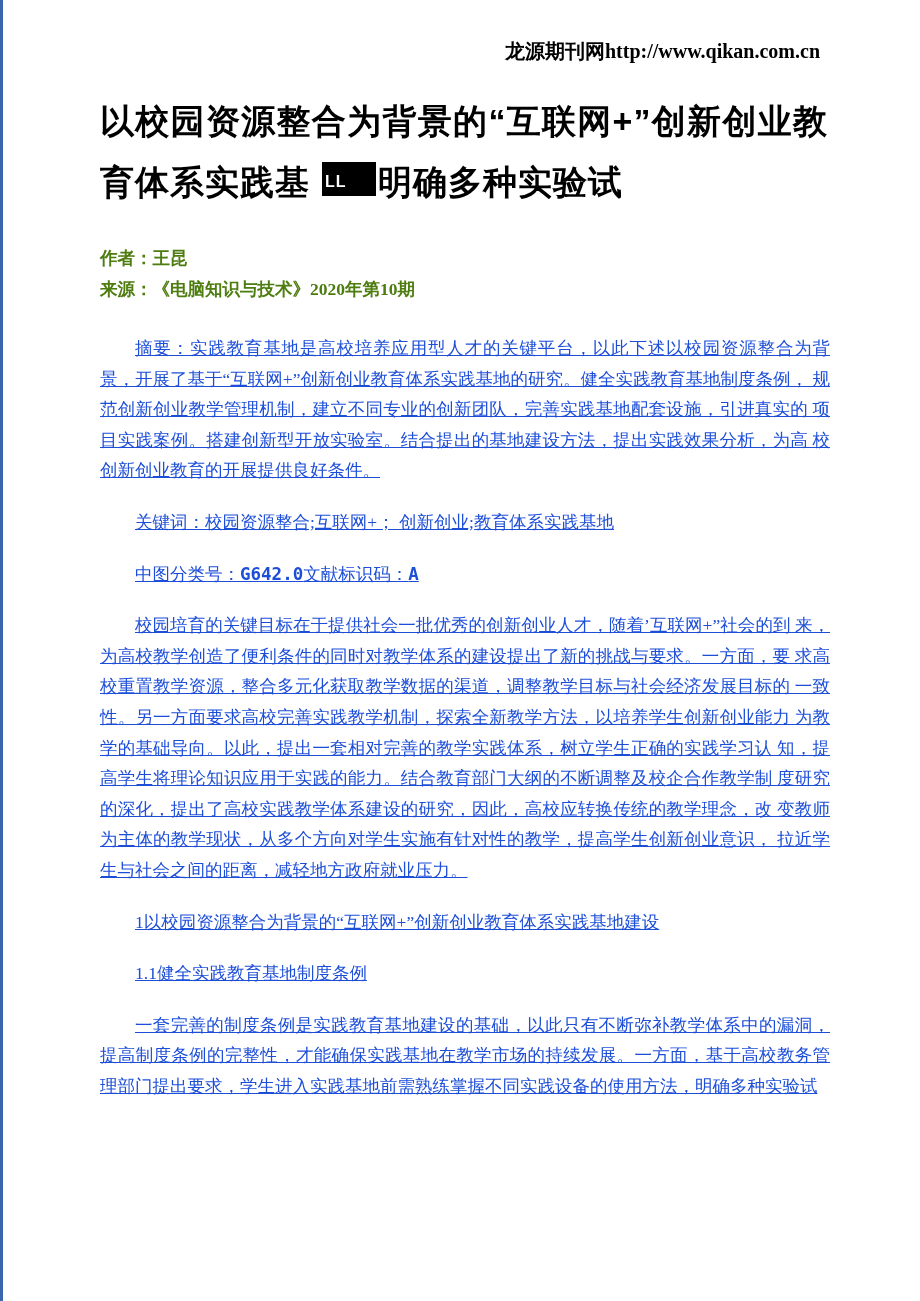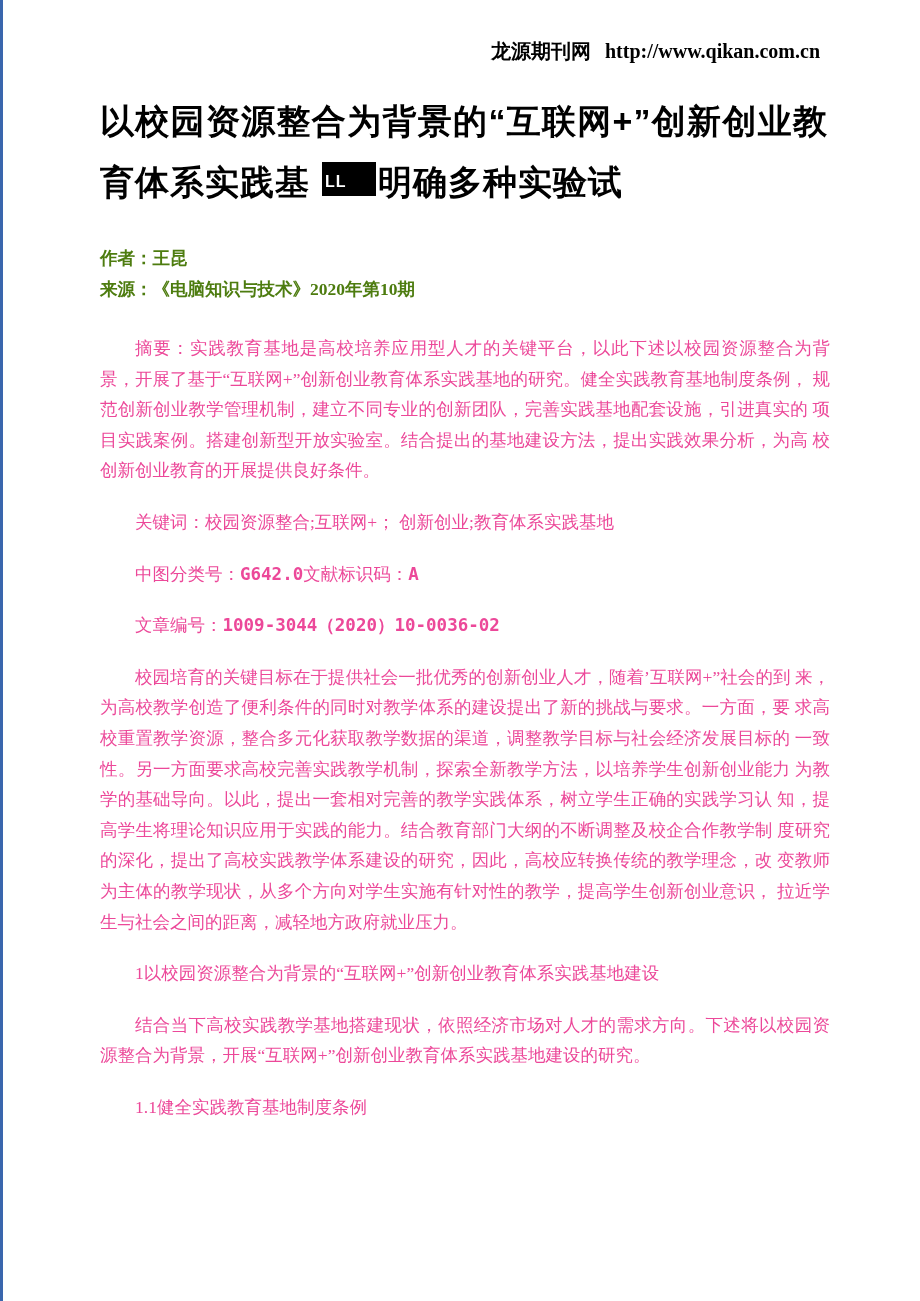--- a/index.html
+++ b/index.html
@@ -24,21 +24,21 @@
     padding: 0;
   }
   .header {
     padding: 38px 100px 0 0;
     text-align: right;
     font-weight: 700;
     font-size: 20px;
     color: #000;
     font-family: "Liberation Serif", "DejaVu Serif", serif;
   }
-  .header .site-name { margin-right: 14px; }
+  .header .site-name { }
   .title {
     margin: 26px 92px 0 100px;
     font-family: "Liberation Sans", "DejaVu Sans", sans-serif;
     font-weight: 700;
     font-size: 34px;
     line-height: 61px;
     color: #000;
     letter-spacing: 1px;
     text-align: justify;
   }
@@ -64,21 +64,22 @@
     font-weight: 700;
     font-size: 17.5px;
     line-height: 31px;
     color: #4d7c0f;
   }
   .content {
     margin: 0 90px 0 100px;
     font-size: 17.5px;
     line-height: 30.6px;
     text-align: justify;
-    color: #ec4899;
+    color: #1d4ed8;
+    text-decoration: underline;
   }
   .content p {
     margin: 21px 0 0 0;
     text-indent: 2em;
   }
   .content p.first-block { margin-top: 28px; }
   .num {
     font-family: "DejaVu Sans Mono", "Liberation Mono", monospace;
     font-weight: 700;
     letter-spacing: 0px;
@@ -103,26 +104,25 @@
   </div>
 
   <div class="content">
 
     <p class="first-block">摘要：实践教育基地是高校培养应用型人才的关键平台，以此下述以校园资源整合为背 景，开展了基于“互联网+”创新创业教育体系实践基地的研究。健全实践教育基地制度条例， 规范创新创业教学管理机制，建立不同专业的创新团队，完善实践基地配套设施，引进真实的 项目实践案例。搭建创新型开放实验室。结合提出的基地建设方法，提出实践效果分析，为高 校创新创业教育的开展提供良好条件。</p>
 
     <p>关键词：校园资源整合;互联网+； 创新创业;教育体系实践基地</p>
 
     <p><span>中图分类号：</span><span class="num">G642.0</span><span>文献标识码：</span><span class="num">A</span></p>
 
-    <p><span>文章编号：</span><span class="num">1009-3044（2020）10-0036-02</span></p>
 
     <p>校园培育的关键目标在于提供社会一批优秀的创新创业人才，随着’互联网+”社会的到 来，为高校教学创造了便利条件的同时对教学体系的建设提出了新的挑战与要求。一方面，要 求高校重置教学资源，整合多元化获取教学数据的渠道，调整教学目标与社会经济发展目标的 一致性。另一方面要求高校完善实践教学机制，探索全新教学方法，以培养学生创新创业能力 为教学的基础导向。以此，提出一套相对完善的教学实践体系，树立学生正确的实践学习认 知，提高学生将理论知识应用于实践的能力。结合教育部门大纲的不断调整及校企合作教学制 度研究的深化，提出了高校实践教学体系建设的研究，因此，高校应转换传统的教学理念，改 变教师为主体的教学现状，从多个方向对学生实施有针对性的教学，提高学生创新创业意识， 拉近学生与社会之间的距离，减轻地方政府就业压力。</p>
 
     <p>1以校园资源整合为背景的“互联网+”创新创业教育体系实践基地建设</p>
 
-    <p>结合当下高校实践教学基地搭建现状，依照经济市场对人才的需求方向。下述将以校园资 源整合为背景，开展“互联网+”创新创业教育体系实践基地建设的研究。</p>
 
     <p>1.1健全实践教育基地制度条例</p>
 
+    <p>一套完善的制度条例是实践教育基地建设的基础，以此只有不断弥补教学体系中的漏洞， 提高制度条例的完整性，才能确保实践基地在教学市场的持续发展。一方面，基于高校教务管 理部门提出要求，学生进入实践基地前需熟练掌握不同实践设备的使用方法，明确多种实验试</p>
 
   </div>
 
 </div>
 
 </body></html>

